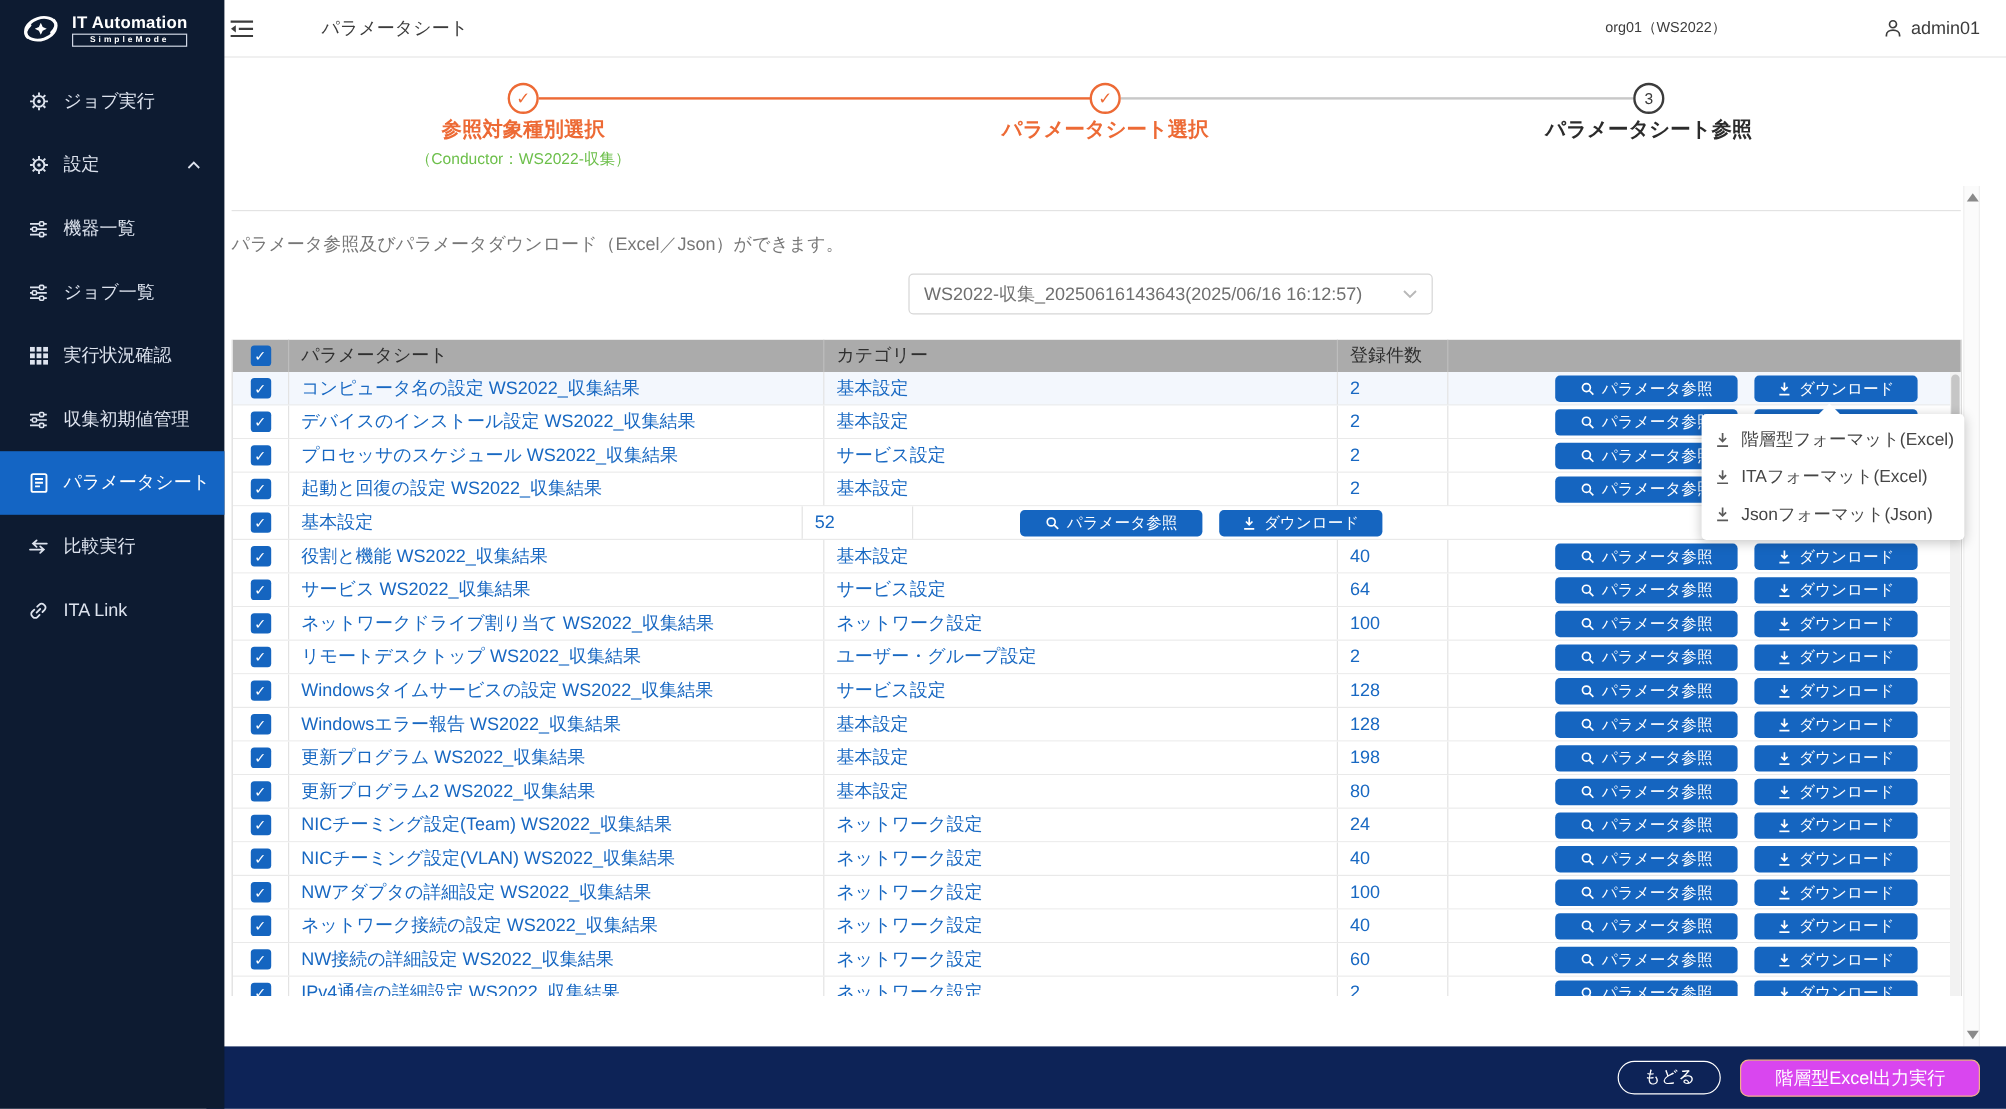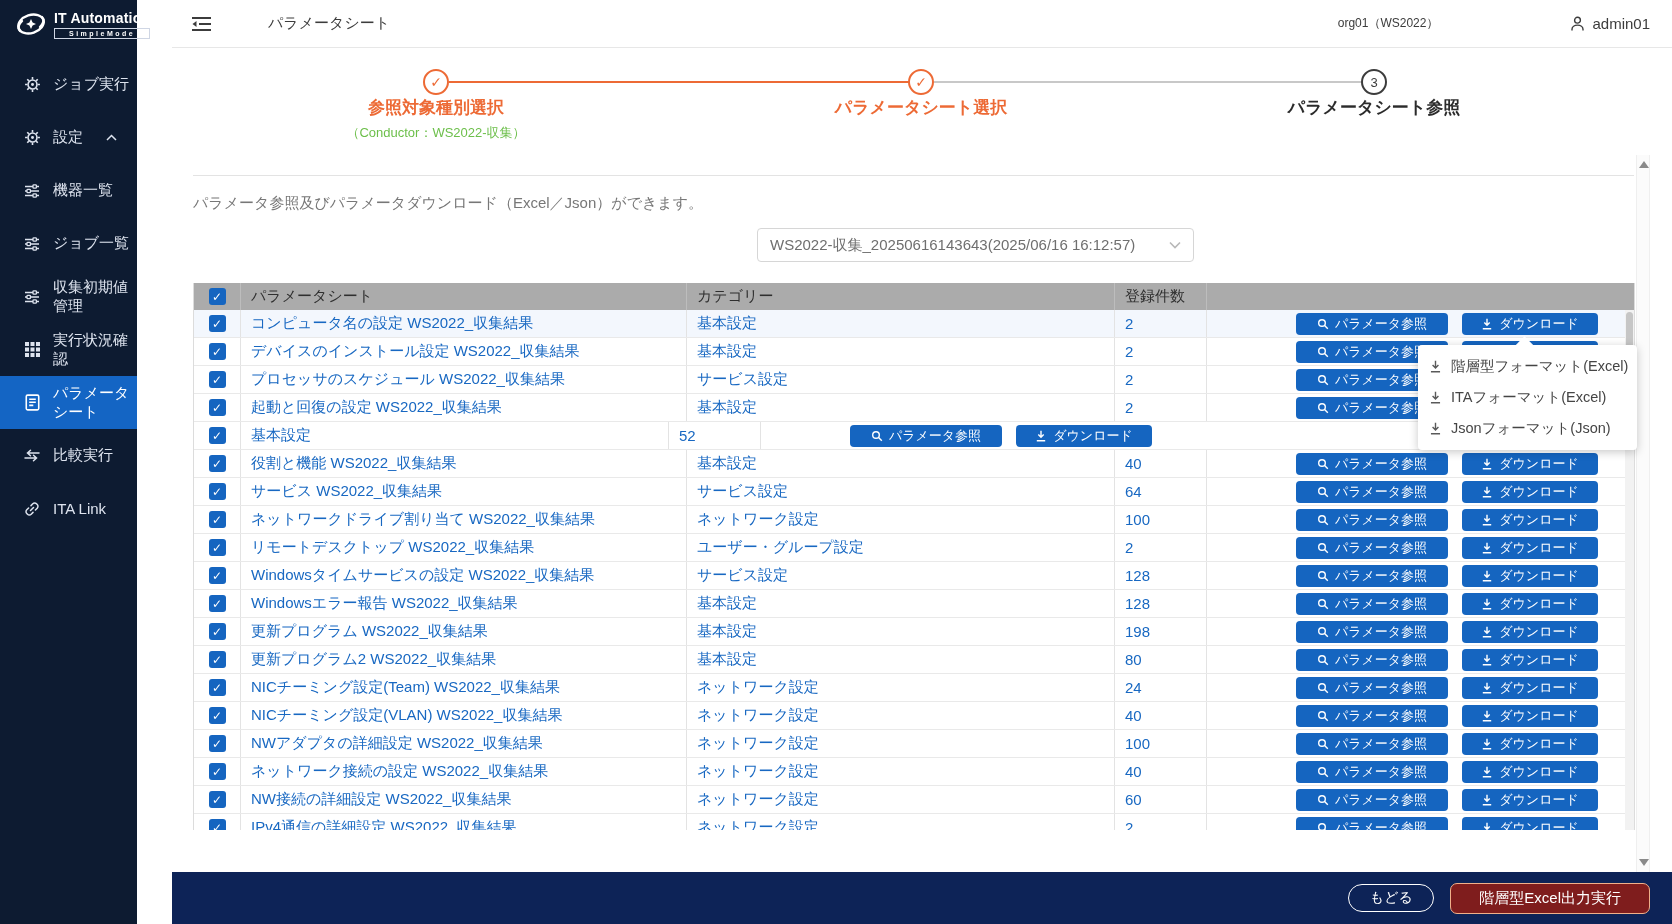--- a/index.html
+++ b/index.html
@@ -1,20 +1,20 @@
 <!DOCTYPE html>
 <html><head>
 <meta charset="utf-8">
 <style>
   html,body{margin:0;padding:0;width:1672px;height:924px;overflow:hidden;
     font-family:"Liberation Sans","DejaVu Sans",sans-serif;background:#fff;}
   *{box-sizing:border-box;}
 
   
-  .sidebar{position:absolute;left:0;top:0;width:137px;height:924px;background:#0d1b31;color:#e8ecf3;z-index:30;}
+  .sidebar{position:absolute;left:0;top:0;width:187px;height:924px;background:#0d1b31;color:#e8ecf3;z-index:30;}
   .logo{height:48px;display:flex;align-items:center;padding-left:14px;cursor:pointer;}
   .logo-mark{width:40px;height:36px;display:flex;align-items:center;justify-content:center;margin-right:6px;}
   .logo-title{font-size:14px;font-weight:bold;color:#fff;letter-spacing:.2px;white-space:nowrap;}
   .logo-sub{font-size:7px;font-weight:bold;color:#fff;letter-spacing:2.5px;border:1px solid #cfd6e4;
     padding:1px 5px;margin-top:2px;text-align:center;white-space:nowrap;}
   .nav{margin-top:10px;}
   .nav-item{height:53px;display:flex;align-items:center;padding-left:22px;font-size:15px;cursor:pointer;color:#dde3ee;}
   .nav-item.sub{}
   .nav-item.active{background:#1465c4;color:#fff;}
   .nav-ic{width:20px;height:20px;display:flex;align-items:center;justify-content:center;margin-right:11px;flex:0 0 auto;}
@@ -89,21 +89,21 @@
   .popover{position:absolute;left:1246px;top:297px;width:219px;background:#fff;border-radius:4px;z-index:50;
     box-shadow:0 2px 10px rgba(0,0,0,.22);padding:6px 0;}
   .popover-caret{position:absolute;left:100px;top:-6px;width:13px;height:13px;background:#fff;transform:rotate(45deg);}
   .pop-item{height:31px;display:flex;align-items:center;gap:9px;padding-left:11px;font-size:14.5px;color:#454545;cursor:pointer;position:relative;z-index:2;}
 
   
   .bottombar{position:absolute;left:172px;bottom:0;right:0;height:52px;background:#0d2357;
     display:flex;align-items:center;justify-content:flex-end;gap:16px;padding-right:22px;z-index:25;}
   .btn-back{height:28px;width:86px;border:1px solid #fff;border-radius:14px;background:transparent;color:#fff;
     font-size:14px;cursor:pointer;font-family:inherit;}
-  .btn-export{height:31px;padding:0 28px;border:1px solid #f0b08a;border-radius:7px;background:#7f1d1d;color:#fff;
+  .btn-export{height:31px;padding:0 28px;border:1px solid #f0b08a;border-radius:7px;background:#d946ef;color:#fff;
     font-size:15px;cursor:pointer;font-family:inherit;}
 
   svg{display:block;}
 </style>
 </head>
 <body>
 
 <aside class="sidebar">
   <div class="logo">
     <span class="logo-mark">
@@ -167,51 +167,51 @@
         <svg width="16" height="16" viewBox="0 0 16 16">
             <g stroke="#dde3ee" stroke-width="1.4" fill="none">
           <path d="M1 3.5h14M1 8h14M1 12.5h14"></path>
             </g>
           <rect x="9" y="1.8" width="3.4" height="3.4" rx="0.8" fill="#0d1b31" stroke="#dde3ee" stroke-width="1.3"></rect>
           <rect x="3" y="6.3" width="3.4" height="3.4" rx="0.8" fill="#0d1b31" stroke="#dde3ee" stroke-width="1.3"></rect>
           <rect x="9" y="10.8" width="3.4" height="3.4" rx="0.8" fill="#0d1b31" stroke="#dde3ee" stroke-width="1.3"></rect>
           </svg>
       </span>
       <span>ジョブ一覧</span>
-    </div>
-    <div class="nav-item sub">
-      <span class="nav-ic">
-        <svg width="16" height="16" viewBox="0 0 16 16">
-            <g stroke="#dde3ee" stroke-width="1.4" fill="none">
-          <path d="M1 3.5h14M1 8h14M1 12.5h14"></path>
-            </g>
-          <rect x="9" y="1.8" width="3.4" height="3.4" rx="0.8" fill="#0d1b31" stroke="#dde3ee" stroke-width="1.3"></rect>
-          <rect x="3" y="6.3" width="3.4" height="3.4" rx="0.8" fill="#0d1b31" stroke="#dde3ee" stroke-width="1.3"></rect>
-          <rect x="9" y="10.8" width="3.4" height="3.4" rx="0.8" fill="#0d1b31" stroke="#dde3ee" stroke-width="1.3"></rect>
-          </svg>
-      </span>
-      <span>収集初期値管理</span>
     </div>
     <div class="nav-item">
       <span class="nav-ic">
         <svg width="15" height="15" viewBox="0 0 15 15">
             <g fill="#dde3ee">
           <rect x="0" y="0" width="4" height="4"></rect>
               <rect x="5.5" y="0" width="4" height="4"></rect>
               <rect x="11" y="0" width="4" height="4"></rect>
           <rect x="0" y="5.5" width="4" height="4"></rect>
               <rect x="5.5" y="5.5" width="4" height="4"></rect>
               <rect x="11" y="5.5" width="4" height="4"></rect>
           <rect x="0" y="11" width="4" height="4"></rect>
               <rect x="5.5" y="11" width="4" height="4"></rect>
               <rect x="11" y="11" width="4" height="4"></rect>
             </g>
           </svg>
       </span>
       <span>実行状況確認</span>
+    </div>
+    <div class="nav-item sub">
+      <span class="nav-ic">
+        <svg width="16" height="16" viewBox="0 0 16 16">
+            <g stroke="#dde3ee" stroke-width="1.4" fill="none">
+          <path d="M1 3.5h14M1 8h14M1 12.5h14"></path>
+            </g>
+          <rect x="9" y="1.8" width="3.4" height="3.4" rx="0.8" fill="#0d1b31" stroke="#dde3ee" stroke-width="1.3"></rect>
+          <rect x="3" y="6.3" width="3.4" height="3.4" rx="0.8" fill="#0d1b31" stroke="#dde3ee" stroke-width="1.3"></rect>
+          <rect x="9" y="10.8" width="3.4" height="3.4" rx="0.8" fill="#0d1b31" stroke="#dde3ee" stroke-width="1.3"></rect>
+          </svg>
+      </span>
+      <span>収集初期値管理</span>
     </div>
     <div class="nav-item active">
       <span class="nav-ic">
         <svg width="15" height="17" viewBox="0 0 13 15">
             <g stroke="#fff" stroke-width="1.4" fill="none">
           <rect x="1" y="1" width="11" height="13" rx="1.2"></rect>
               <path d="M3.6 4.6h5.8M3.6 7.3h5.8M3.6 10h3.6"></path>
             </g>
           </svg>
       </span>

